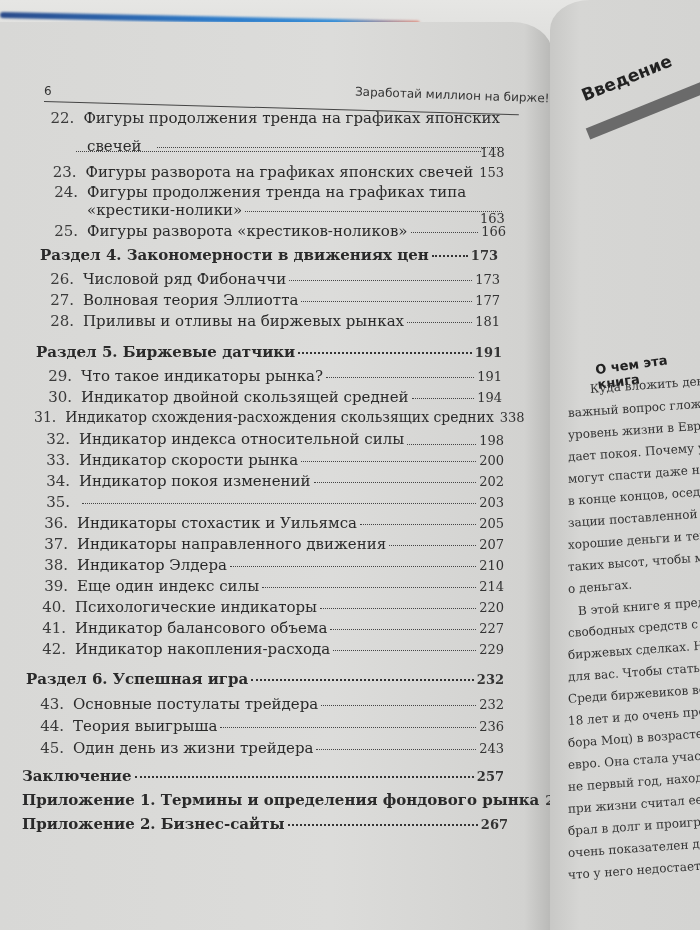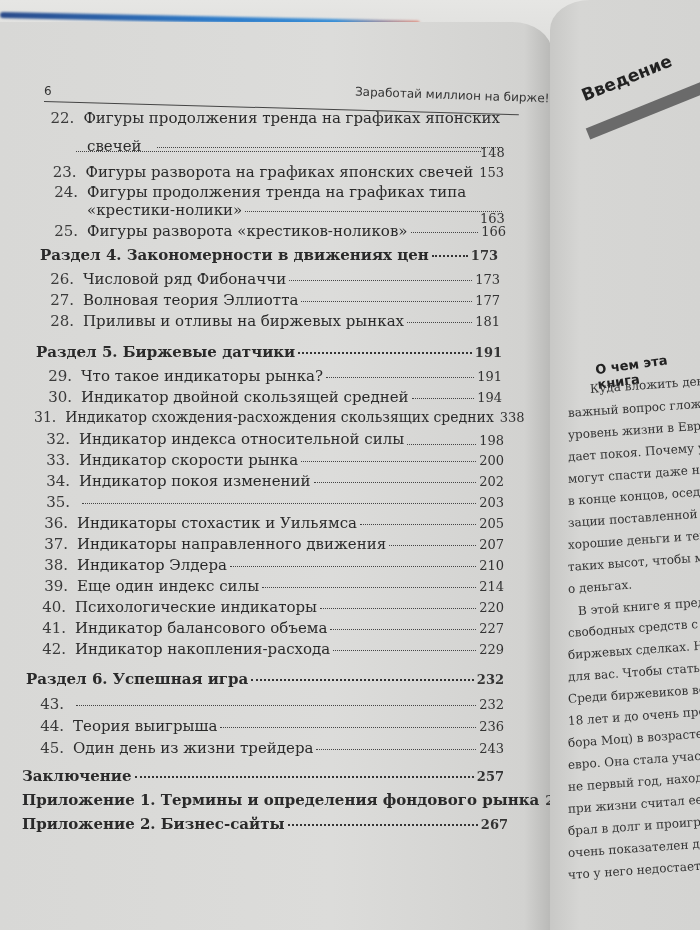--- a/index.html
+++ b/index.html
@@ -242,20 +242,21 @@
   </div>
 
   <div class="row section" style="left:26px;top:565px;width:478px;">
     <span class="title">Раздел 6. Успешная игра</span>
     <span class="dots"></span>
     <span class="page">232</span>
   </div>
 
   <div class="row" style="left:26px;top:590px;width:478px;">
     <span class="num">43.</span>
+    <span class="title">Основные постулаты трейдера</span>
     <span class="dots"></span>
     <span class="page">232</span>
   </div>
   <div class="row" style="left:26px;top:612px;width:478px;">
     <span class="num">44.</span>
     <span class="title">Теория выигрыша</span>
     <span class="dots"></span>
     <span class="page">236</span>
   </div>
   <div class="row" style="left:26px;top:634px;width:478px;">

